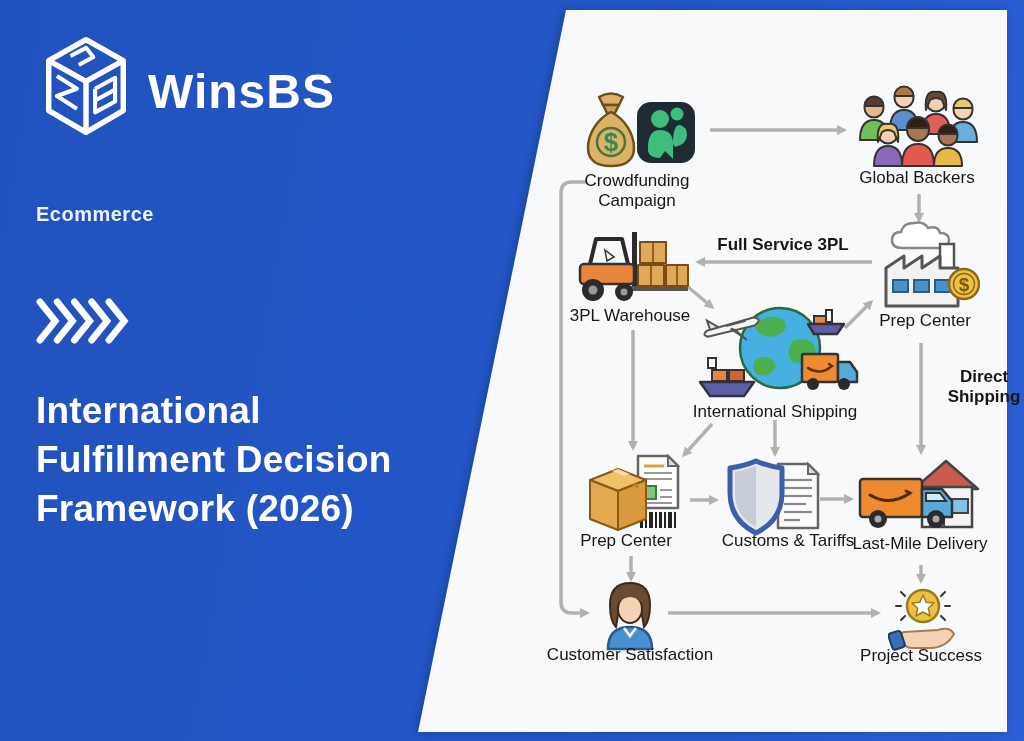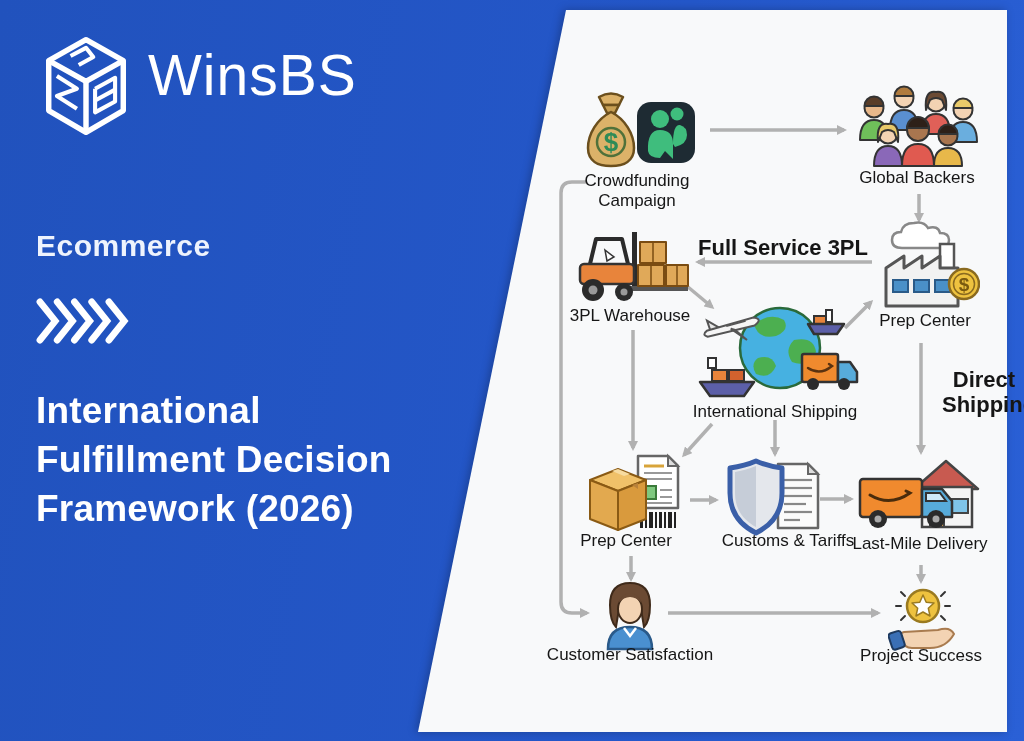--- a/index.html
+++ b/index.html
@@ -5,31 +5,31 @@
   html,body{margin:0;padding:0;}
   body{width:1024px;height:741px;overflow:hidden;font-family:"Liberation Sans",sans-serif;}
   #canvas{position:relative;width:1024px;height:741px;background:linear-gradient(100deg,#2152bd 0%,#2457c9 60%,#2a60d6 100%);overflow:hidden;}
 
   
   .panel-wrap{position:absolute;inset:0;filter:drop-shadow(-2px 0 4px rgba(0,0,0,.25));}
   .panel{position:absolute;inset:0;background:#f8f9fa;
          clip-path:polygon(566px 10px,1007px 10px,1007px 732px,418px 732px);}
 
   
-  .brand-name{position:absolute;left:148px;top:42px;color:#fff;font-size:57px;font-weight:400;letter-spacing:1px;}
-  .brand-cat{position:absolute;left:36px;top:203px;color:#eef3fd;font-size:30px;font-weight:700;letter-spacing:.5px;margin-top:26px;}
+  .brand-name{position:absolute;left:148px;top:64px;color:#fff;font-size:48px;font-weight:700;letter-spacing:1px;}
+  .brand-cat{position:absolute;left:36px;top:203px;color:#eef3fd;font-size:20px;font-weight:700;letter-spacing:.5px;}
   .deck-title{position:absolute;left:36px;top:386px;color:#fff;font-size:37px;font-weight:800;line-height:49px;letter-spacing:.2px;}
   .logo{position:absolute;left:40px;top:36px;}
   .chevrons{position:absolute;left:36px;top:298px;}
 
   
   .nlabel{position:absolute;transform:translateX(-50%);font-weight:400;font-size:17px;line-height:1.18;
           color:#161616;text-align:center;white-space:nowrap;}
   .nlabel.wrap{white-space:normal;}
-  .elabel{position:absolute;transform:translateX(-50%);font-weight:700;font-size:22px;line-height:1.15;
+  .elabel{position:absolute;transform:translateX(-50%);font-weight:700;font-size:17px;line-height:1.15;
           color:#161616;text-align:center;}
   .icon{position:absolute;}
   svg{display:block;}
 </style>
 </head>
 <body>
 
 <div id="canvas">
 
   <div class="panel-wrap">

